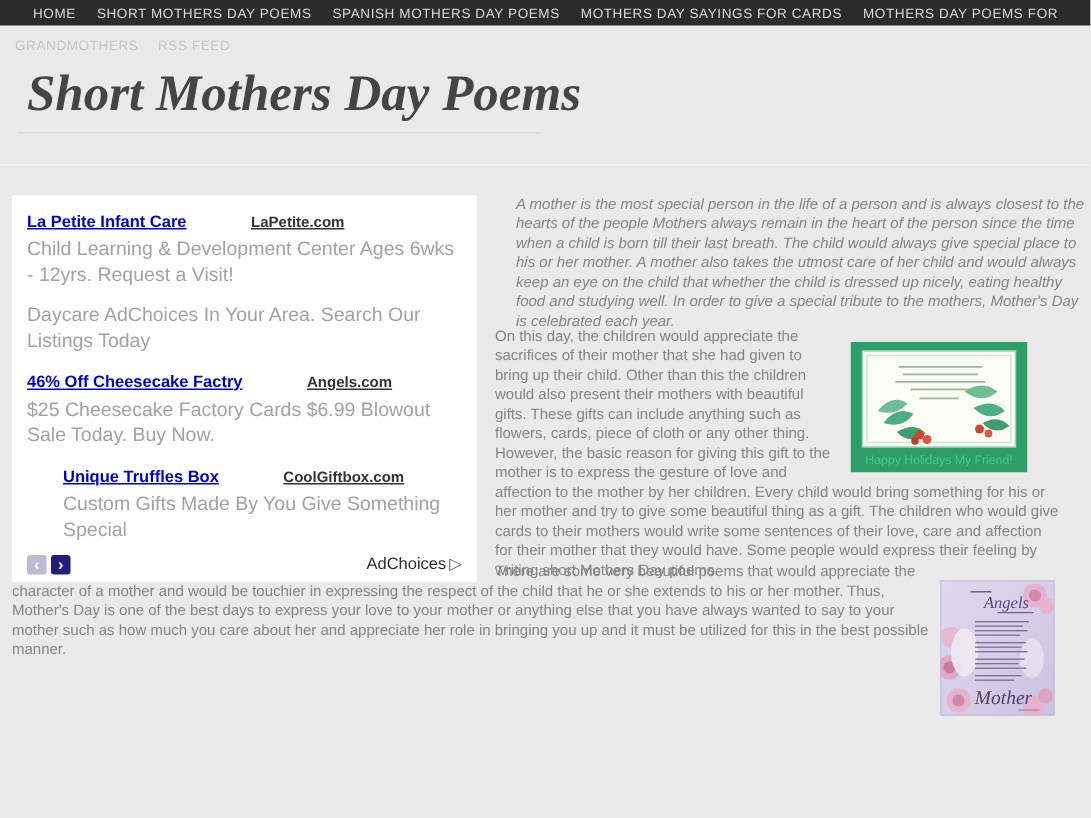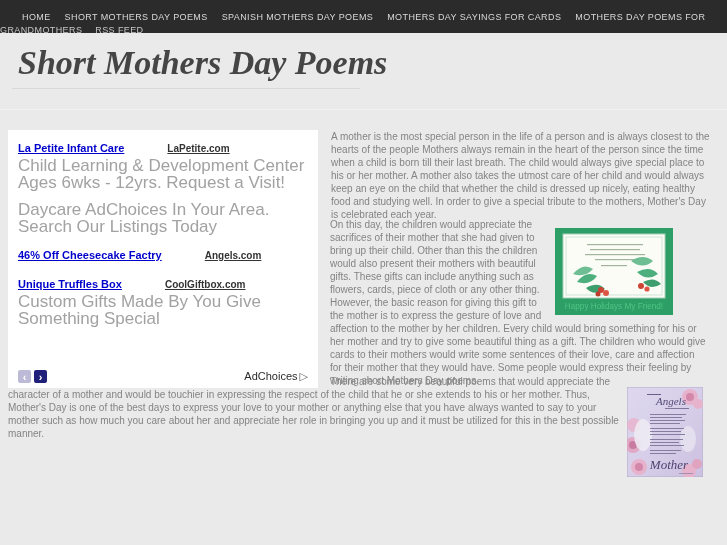--- a/index.html
+++ b/index.html
@@ -5,32 +5,32 @@
   * { margin:0; padding:0; box-sizing:border-box; }
   html,body { width:727px; height:545px; }
   body {
     position:relative;
     background:#eaeaea;
     font-family:"Liberation Sans", sans-serif;
     overflow:hidden;
   }
   
   .navbar {
-    position:absolute; left:0; top:0; width:727px; height:33px;
+    position:absolute; left:0; top:0; width:727px; height:17px;
     background:#2b2b2b;
     display:flex; align-items:center; gap:14px;
     padding-left:22px;
   }
   .nav-item {
     font-size:9px; color:#d9d9d9; letter-spacing:.4px;
     text-decoration:none; white-space:nowrap; cursor:pointer;
   }
   .subnav {
     position:absolute; left:0; top:19px; width:727px; height:21px;
-    display:flex; align-items:center; gap:13px; 
+    display:flex; align-items:center; gap:13px; padding-left:10px;
   }
   .subnav-item {
     font-size:9px; color:#c6c6c6; letter-spacing:.4px;
     text-decoration:none; white-space:nowrap; cursor:pointer;
   }
   
   .page-title {
     position:absolute; left:18px; top:44px;
     font-family:"Liberation Serif", serif; font-style:italic;
     font-size:34px; color:#454545; white-space:nowrap;
@@ -42,31 +42,31 @@
   .page-rule {
     position:absolute; left:0; top:109px; width:727px; height:1px;
     background:#cdcdcd; border-bottom:1px solid #f2f2f2;
   }
   
   .ad-panel {
     position:absolute; left:8px; top:130px; width:310px; height:258px;
     background:#ffffff; padding:8px 10px 0 10px;
   }
   .ad { margin-bottom:10px; }
-  .ad-last { margin-top:4px; }
+  .ad-last { margin-top:4px;margin-left:24px; }
   .ad-titleline { line-height:17px; white-space:nowrap; }
   .ad-title {
     font-size:11px; font-weight:bold; color:#0000cc;
     text-decoration:underline; cursor:pointer;
   }
   .ad-url {
     font-size:10px; font-weight:bold; color:#333333;
     text-decoration:underline; margin-left:5px; cursor:pointer;padding-left:38px;
   }
-  .ad-desc { font-size:17px; line-height:17px; color:#a2a2a2; }
+  .ad-desc { font-size:13px; line-height:17px; color:#a2a2a2; }
   .ad-footer {
     position:absolute; left:10px; right:10px; bottom:5px; height:14px;
   }
   .pager { position:absolute; left:0; bottom:0; display:flex; gap:3px; }
   .pager-btn {
     width:13px; height:13px; border-radius:2px; border:none;
     color:#ffffff; font-size:11px; font-weight:bold; line-height:12px;
     text-align:center; cursor:pointer; padding:0;
   }
   .pager-prev { background:#bdbad8; }
@@ -74,25 +74,25 @@
   .adchoices {
     position:absolute; right:0; bottom:0;
     font-size:11px; color:#2b2b2b; cursor:pointer; line-height:14px;
   }
   .adchoices-glyph { font-size:11px; color:#555; margin-left:2px; }
   
   .para {
     position:absolute; font-size:10px; line-height:13px; color:#848484;
     text-align:left;
   }
-  .para1 { left:331px; top:130px; width:382px; }
+  .para1 { left:344px; top:130px; width:382px;font-style:italic; }
   .para2 { left:330px; top:218px; width:377px; }
   .para3 { left:8px;  top:375px; width:612px; text-indent:322px; }
   
-  .holiday-card { float:right; width:140px; height:87px; margin:10px 12px 4px 8px; }
+  .holiday-card { float:right; width:140px; height:87px; margin:10px 0 4px 8px; }
   .poem-card { position:absolute; left:627px; top:387px; width:52px; height:90px; }
   svg { display:block; }
   .svg-caption { font-family:"Liberation Sans", sans-serif; }
   .svg-script { font-family:"Liberation Serif", serif; font-style:italic; }
 </style>
 </head>
 <body>
 
 <div class="navbar">
   <a class="nav-item">HOME</a>
@@ -117,20 +117,21 @@
     </div>
     <div class="ad-desc">Child Learning &amp; Development Center Ages 6wks - 12yrs. Request a Visit!</div>
   </div>
   <div class="ad">
     <div class="ad-desc">Daycare AdChoices In Your Area. Search Our Listings Today</div>
   </div>
   <div class="ad">
     <div class="ad-titleline">
       <a class="ad-title">46% Off Cheesecake Factry</a><a class="ad-url">Angels.com</a>
     </div>
+    <div class="ad-desc">$25 Cheesecake Factory Cards $6.99 Blowout Sale Today. Buy Now.</div>
   </div>
   <div class="ad ad-last">
     <div class="ad-titleline">
       <a class="ad-title">Unique Truffles Box</a><a class="ad-url">CoolGiftbox.com</a>
     </div>
     <div class="ad-desc">Custom Gifts Made By You Give Something Special</div>
   </div>
   <div class="ad-footer">
     <div class="pager">
       <button class="pager-btn pager-prev">‹</button>

